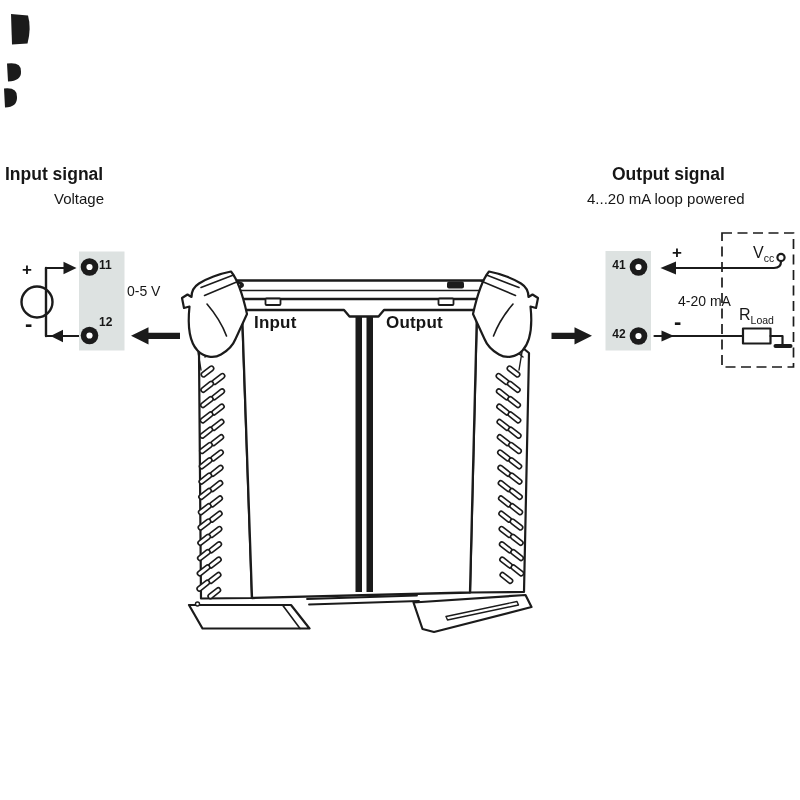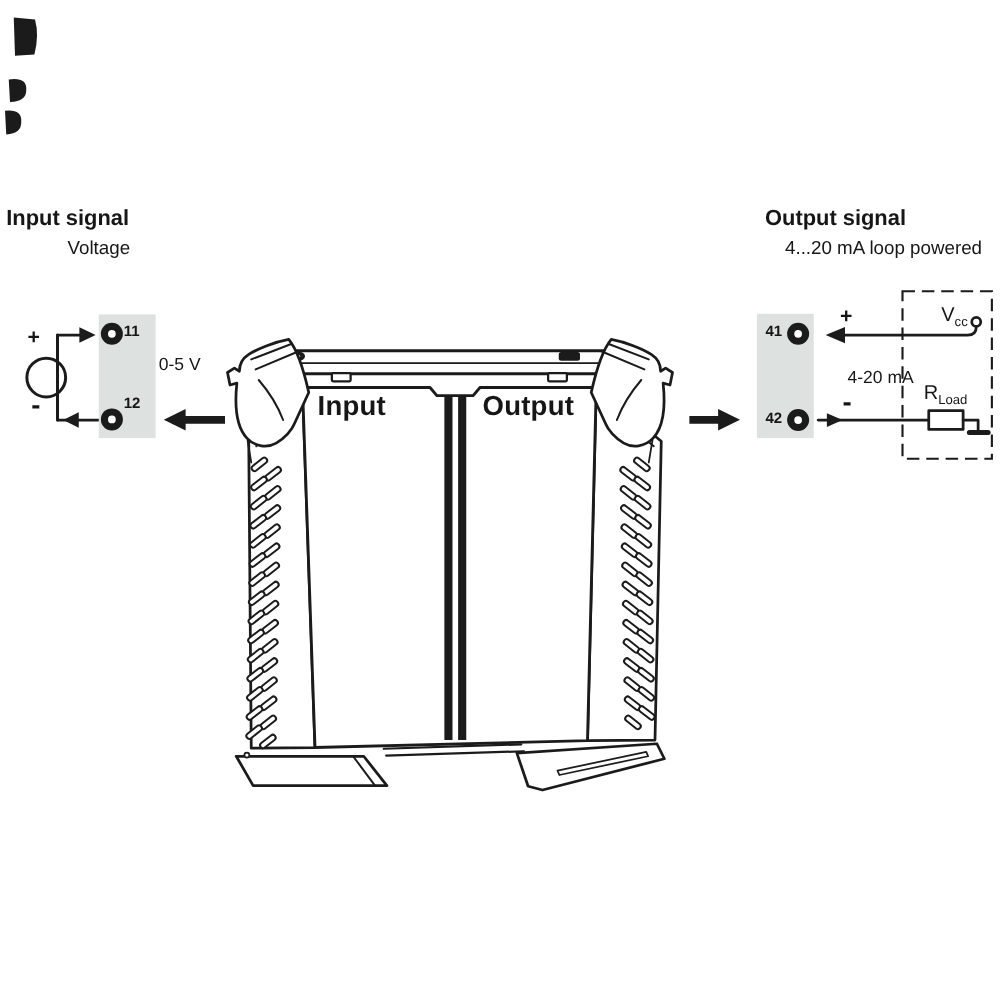--- a/index.html
+++ b/index.html
@@ -5,21 +5,21 @@
   html,body{margin:0;padding:0;background:#fff;}
   .stage{position:relative;width:800px;height:800px;background:#fff;overflow:hidden;
          font-family:"Liberation Sans","DejaVu Sans",sans-serif;color:#161616;}
   .stage svg{position:absolute;left:0;top:0;}
   .lbl{position:absolute;line-height:1;white-space:nowrap;color:#161616;}
   .b{font-weight:bold;}
   .t17{font-size:17.5px;}
   .t15{font-size:15px;}
   .t14{font-size:14px;}
   .t16{font-size:16px;}
-  .mod{font-size:22px;font-weight:bold;letter-spacing:.2px;}
+  .mod{font-size:17px;font-weight:bold;letter-spacing:.2px;}
   .sign{font-size:17px;font-weight:bold;}
   .dash{font-size:22px;font-weight:bold;}
   .sub{font-size:10.5px;font-weight:normal;vertical-align:-4px;letter-spacing:0;margin-top:12px;}
   .ra{text-align:center;width:26px;display:inline-block;}
   .term{position:absolute;font-size:12px;font-weight:bold;}
   
   .ln{stroke:#1b1b1b;fill:none;stroke-linecap:round;stroke-linejoin:round;}
   .fw{stroke:#1b1b1b;fill:#ffffff;stroke-linejoin:round;}
   .fd{fill:#1b1b1b;stroke:none;}
   .vents rect{fill:#fff;stroke:#1b1b1b;stroke-width:1.6;}
@@ -192,21 +192,21 @@
     <polygon class="fd" points="674,336 661.5,330.5 661.5,341.5"></polygon>
     <rect class="fw" stroke-width="2.2" x="743" y="328.5" width="27.5" height="15"></rect>
     <path class="ln" stroke-width="2.2" d="M 770.5,336 L 782.5,336 L 782.5,344"></path>
     <path class="ln" stroke-width="4" d="M 775.5,346 L 790.5,346"></path>
   </g>
 </svg>
 
 <span class="lbl t17 b" style="left:5px;top:166px;">Input signal</span>
 <span class="lbl t15" style="left:54px;top:191px;">Voltage</span>
 <span class="lbl t17 b" style="left:612px;top:166px;">Output signal</span>
-<span class="lbl t15" style="left:587px;top:191px;margin-left:41px;">4...20 mA loop powered</span>
+<span class="lbl t15" style="left:587px;top:191px;">4...20 mA loop powered</span>
 
 <span class="lbl sign" style="left:22px;top:261px;">+</span>
 <span class="lbl dash" style="left:25px;top:313px;">-</span>
 
 <span class="lbl term" style="left:99px;top:259px;">11</span>
 <span class="lbl term" style="left:99px;top:316px;">12</span>
 <span class="lbl t14" style="left:127px;top:284px;">0-5 V</span>
 
 <span class="lbl mod" style="left:254px;top:314px;">Input</span>
 <span class="lbl mod" style="left:386px;top:314px;">Output</span>

